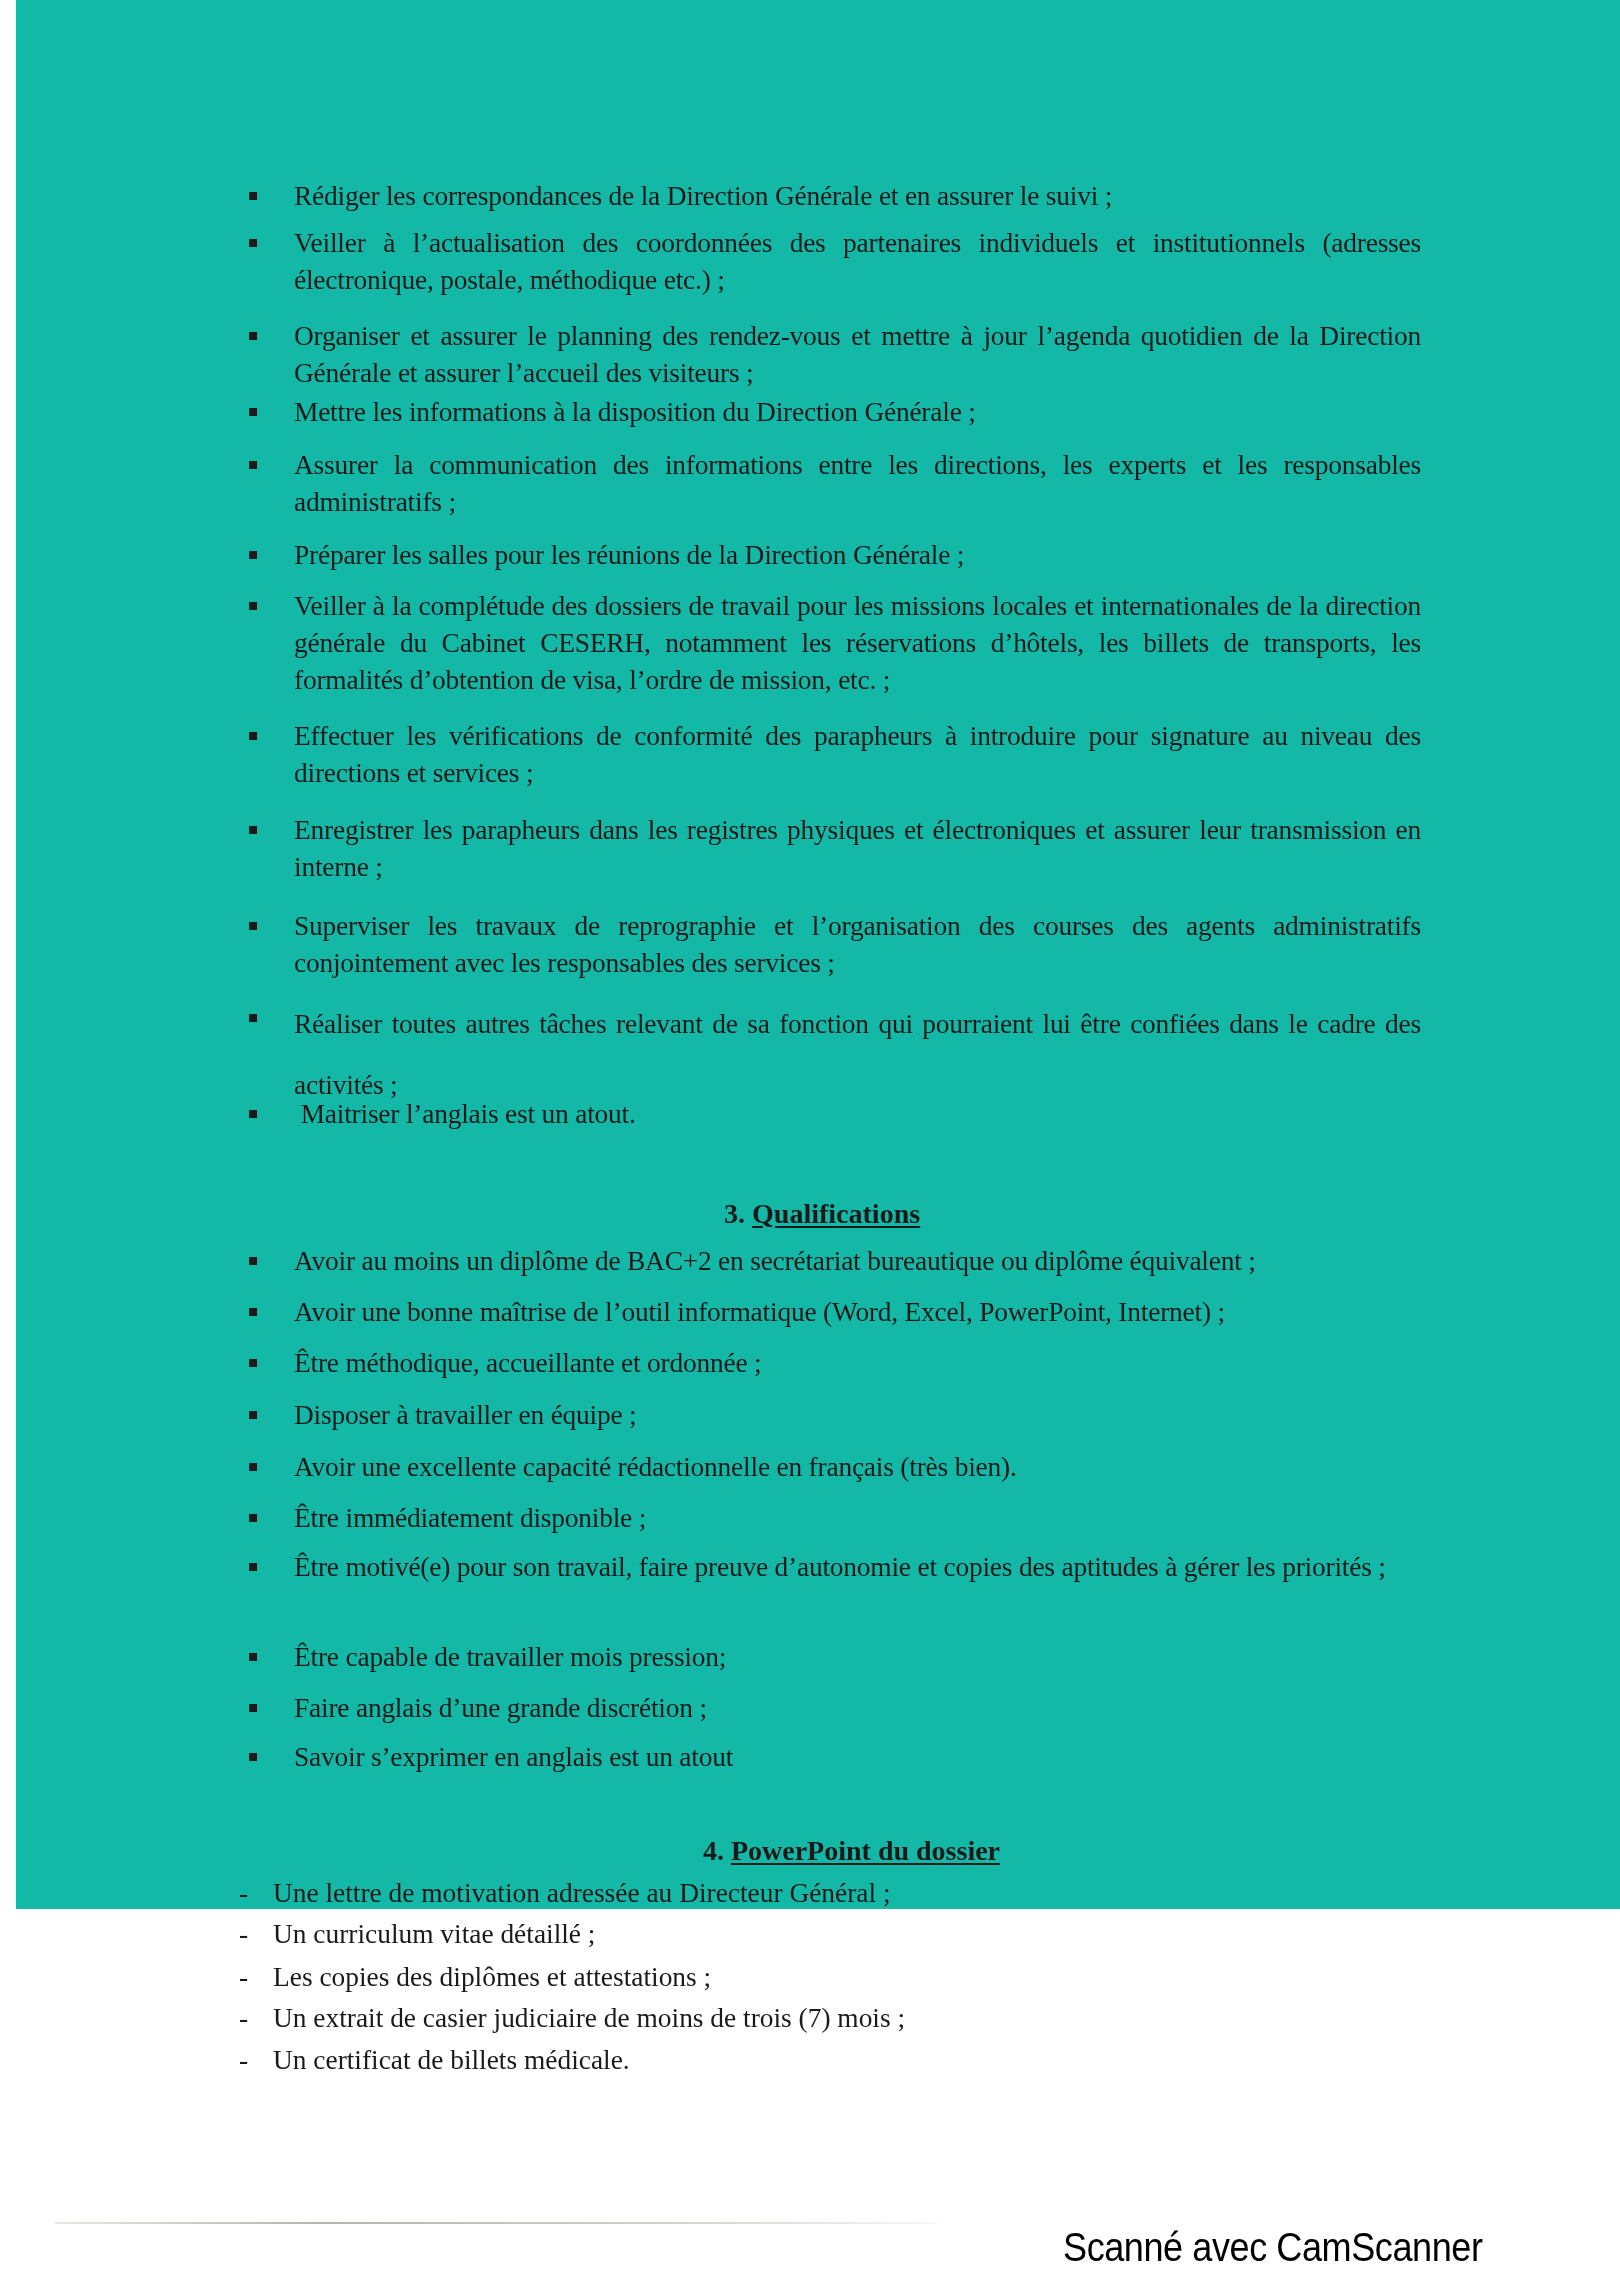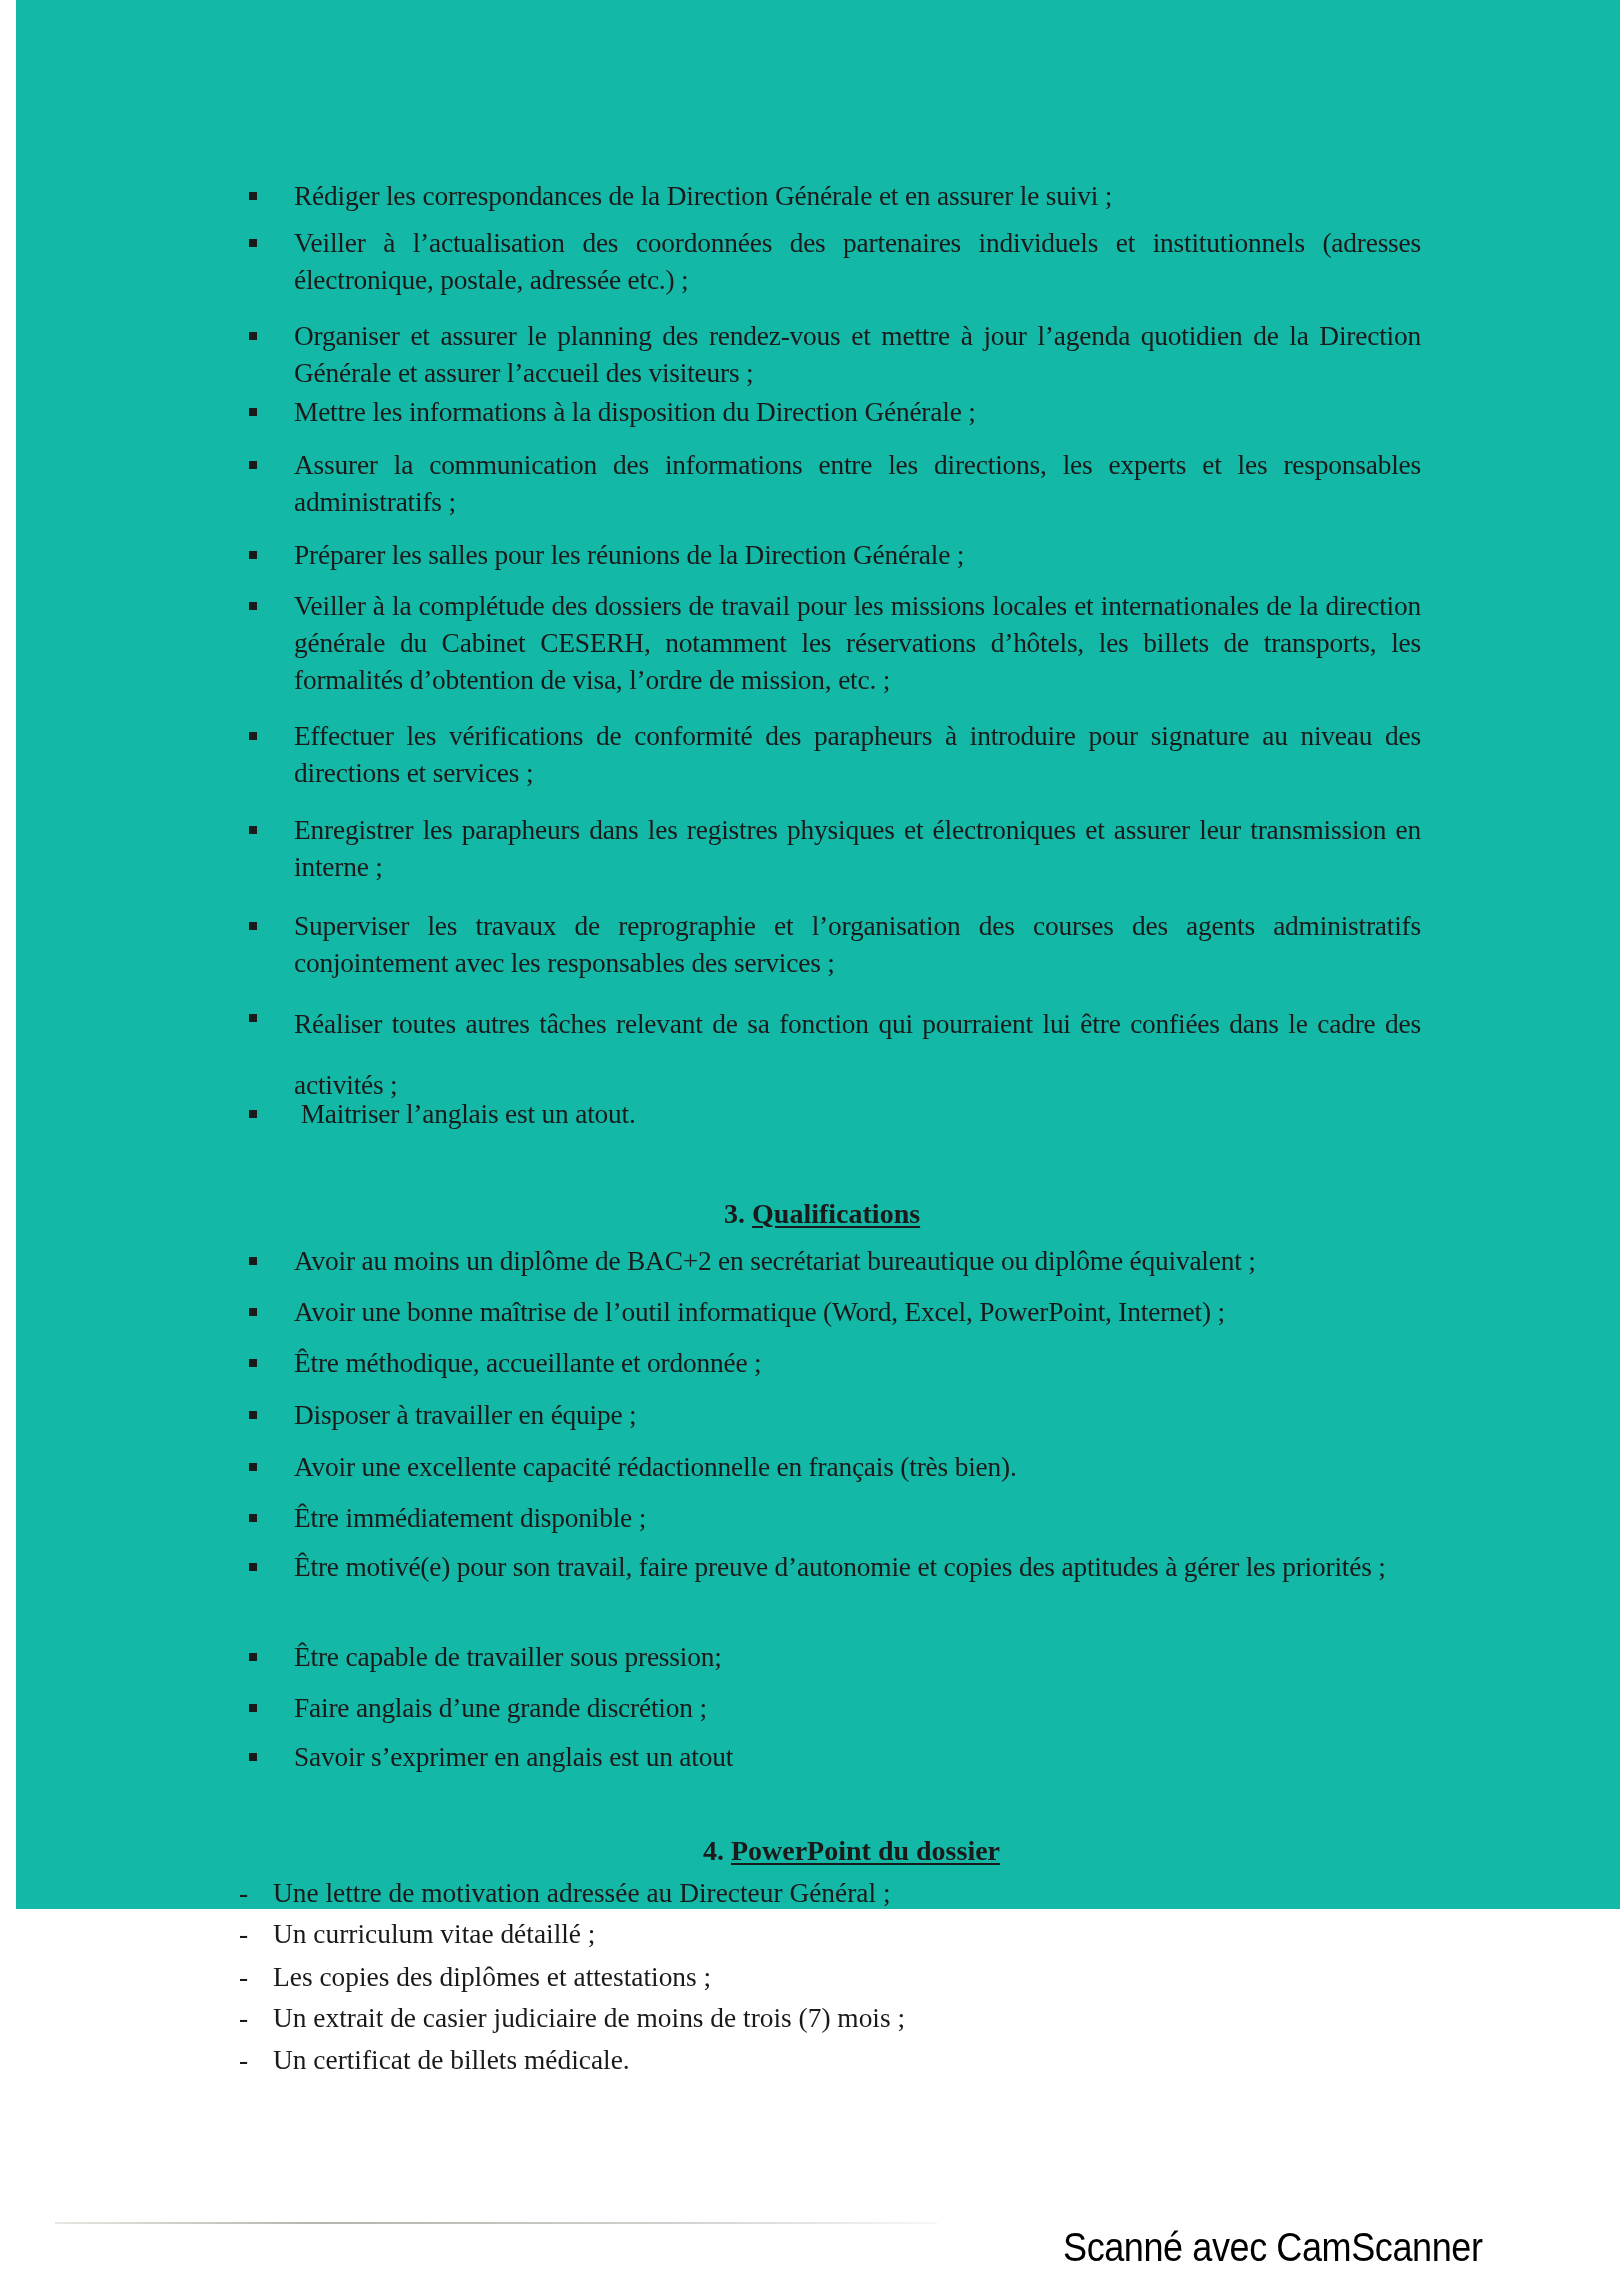--- a/index.html
+++ b/index.html
@@ -85,21 +85,21 @@
 
 <div class="page">
 
   <div>
     <div class="item" style="top:178px;">
       <span class="bullet" style="top:13.7px;"></span>
       <div class="item-text">Rédiger les correspondances de la Direction Générale et en assurer le suivi ;</div>
     </div>
     <div class="item" style="top:225px;">
       <span class="bullet" style="top:13.7px;"></span>
-      <div class="item-text last-line-left">Veiller à l’actualisation des coordonnées des partenaires individuels et institutionnels (adresses électronique, postale, adressée etc.) ;</div>
+      <div class="item-text last-line-left">Veiller à l’actualisation des coordonnées des partenaires individuels et institutionnels (adresses électronique, postale, méthodique etc.) ;</div>
     </div>
     <div class="item" style="top:318px;">
       <span class="bullet" style="top:13.7px;"></span>
       <div class="item-text last-line-left">Organiser et assurer le planning des rendez-vous et mettre à jour l’agenda quotidien de la Direction Générale et assurer l’accueil des visiteurs ;</div>
     </div>
     <div class="item" style="top:394px;">
       <span class="bullet" style="top:13.7px;"></span>
       <div class="item-text">Mettre les informations à la disposition du Direction Générale ;</div>
     </div>
     <div class="item" style="top:447px;">
@@ -165,21 +165,21 @@
     <div class="item" style="top:1500px;">
       <span class="bullet" style="top:13.7px;"></span>
       <div class="item-text">Être immédiatement disponible ;</div>
     </div>
     <div class="item" style="top:1549px;">
       <span class="bullet" style="top:13.7px;"></span>
       <div class="item-text last-line-left">Être motivé(e) pour son travail, faire preuve d’autonomie et copies des aptitudes à gérer les priorités ;</div>
     </div>
     <div class="item" style="top:1639px;">
       <span class="bullet" style="top:13.7px;"></span>
-      <div class="item-text">Être capable de travailler sous pression;</div>
+      <div class="item-text">Être capable de travailler mois pression;</div>
     </div>
     <div class="item" style="top:1690px;">
       <span class="bullet" style="top:13.7px;"></span>
       <div class="item-text">Faire anglais d’une grande discrétion ;</div>
     </div>
     <div class="item" style="top:1739px;">
       <span class="bullet" style="top:13.7px;"></span>
       <div class="item-text">Savoir s’exprimer en anglais est un atout</div>
     </div>
   </div>

